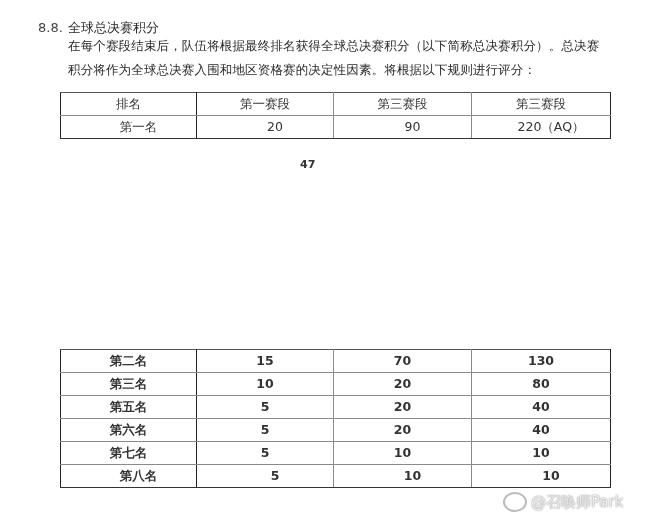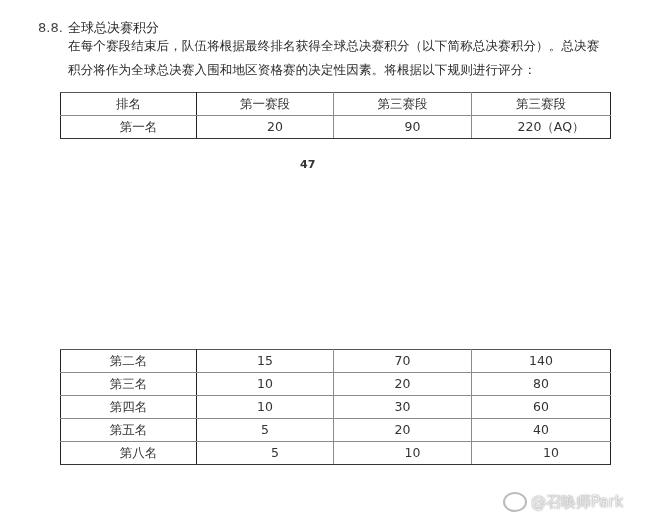--- a/index.html
+++ b/index.html
@@ -67,21 +67,21 @@
     border-right: 1.5px solid #222;
   }
   table.pts tr:first-child td {
     border-top: 1.5px solid #555;
   }
   table.pts tr:last-child td {
     border-bottom: 1.5px solid #333;
     padding-left: 20px;
   }
   #table-top { top: 92px; }
-  #table-bottom { top: 349px; }
+  #table-bottom { top: 349px; font-weight: bold; }
   .page-num {
     position: absolute;
     left: 300px;
     top: 158px;
     font-size: 11px;
     font-weight: bold;
     color: #333;
     font-family: "DejaVu Sans", sans-serif;
     text-align: center;
   }
@@ -149,39 +149,45 @@
       <col style="width:136px">
       <col style="width:137px">
       <col style="width:138px">
       <col style="width:139px">
     </colgroup>
   <tbody>
       <tr>
     <td>第二名</td>
     <td>15</td>
     <td>70</td>
-    <td>140</td>
+    <td>130</td>
   </tr>
   <tr>
     <td>第三名</td>
     <td>10</td>
     <td>20</td>
     <td>80</td>
   </tr>
   <tr>
-    <td>第四名</td>
-    <td>10</td>
-    <td>30</td>
-    <td>60</td>
-  </tr>
-  <tr>
     <td>第五名</td>
     <td>5</td>
     <td>20</td>
     <td>40</td>
+  </tr>
+  <tr>
+    <td>第六名</td>
+    <td>5</td>
+    <td>20</td>
+    <td>40</td>
+  </tr>
+  <tr>
+    <td>第七名</td>
+    <td>5</td>
+    <td>10</td>
+    <td>10</td>
   </tr>
   <tr>
     <td>第八名</td>
     <td>5</td>
     <td>10</td>
     <td>10</td>
   </tr>
 </tbody>
   </table>
 

